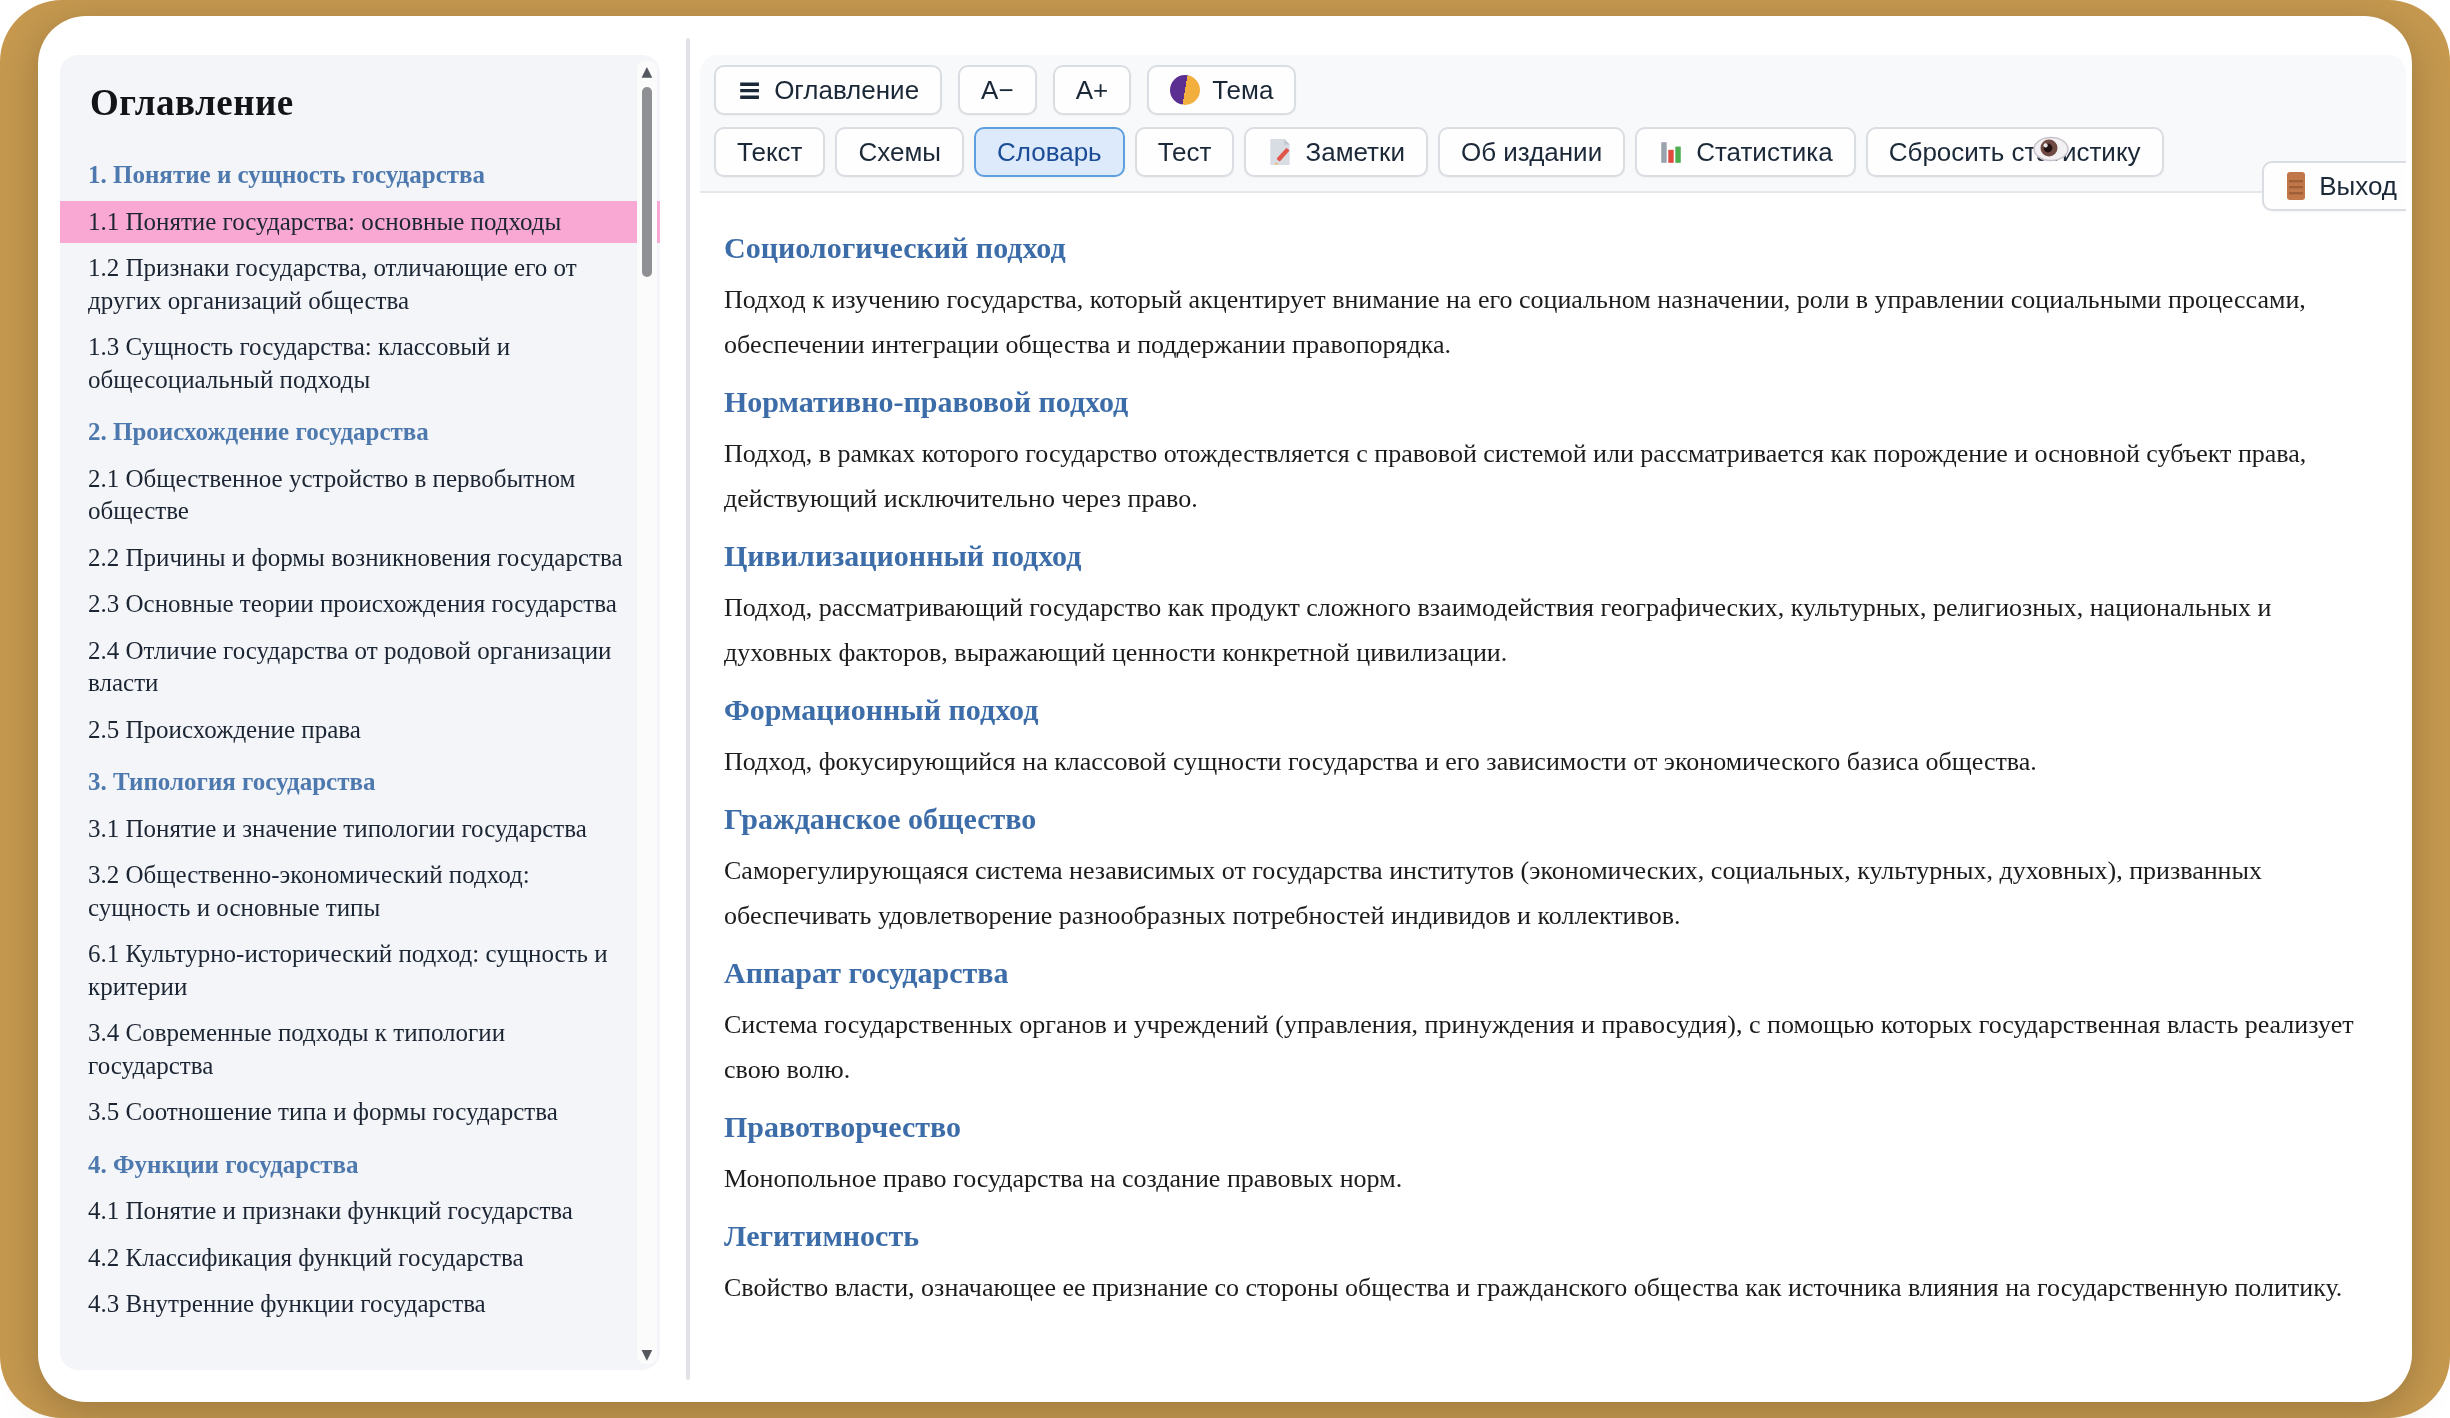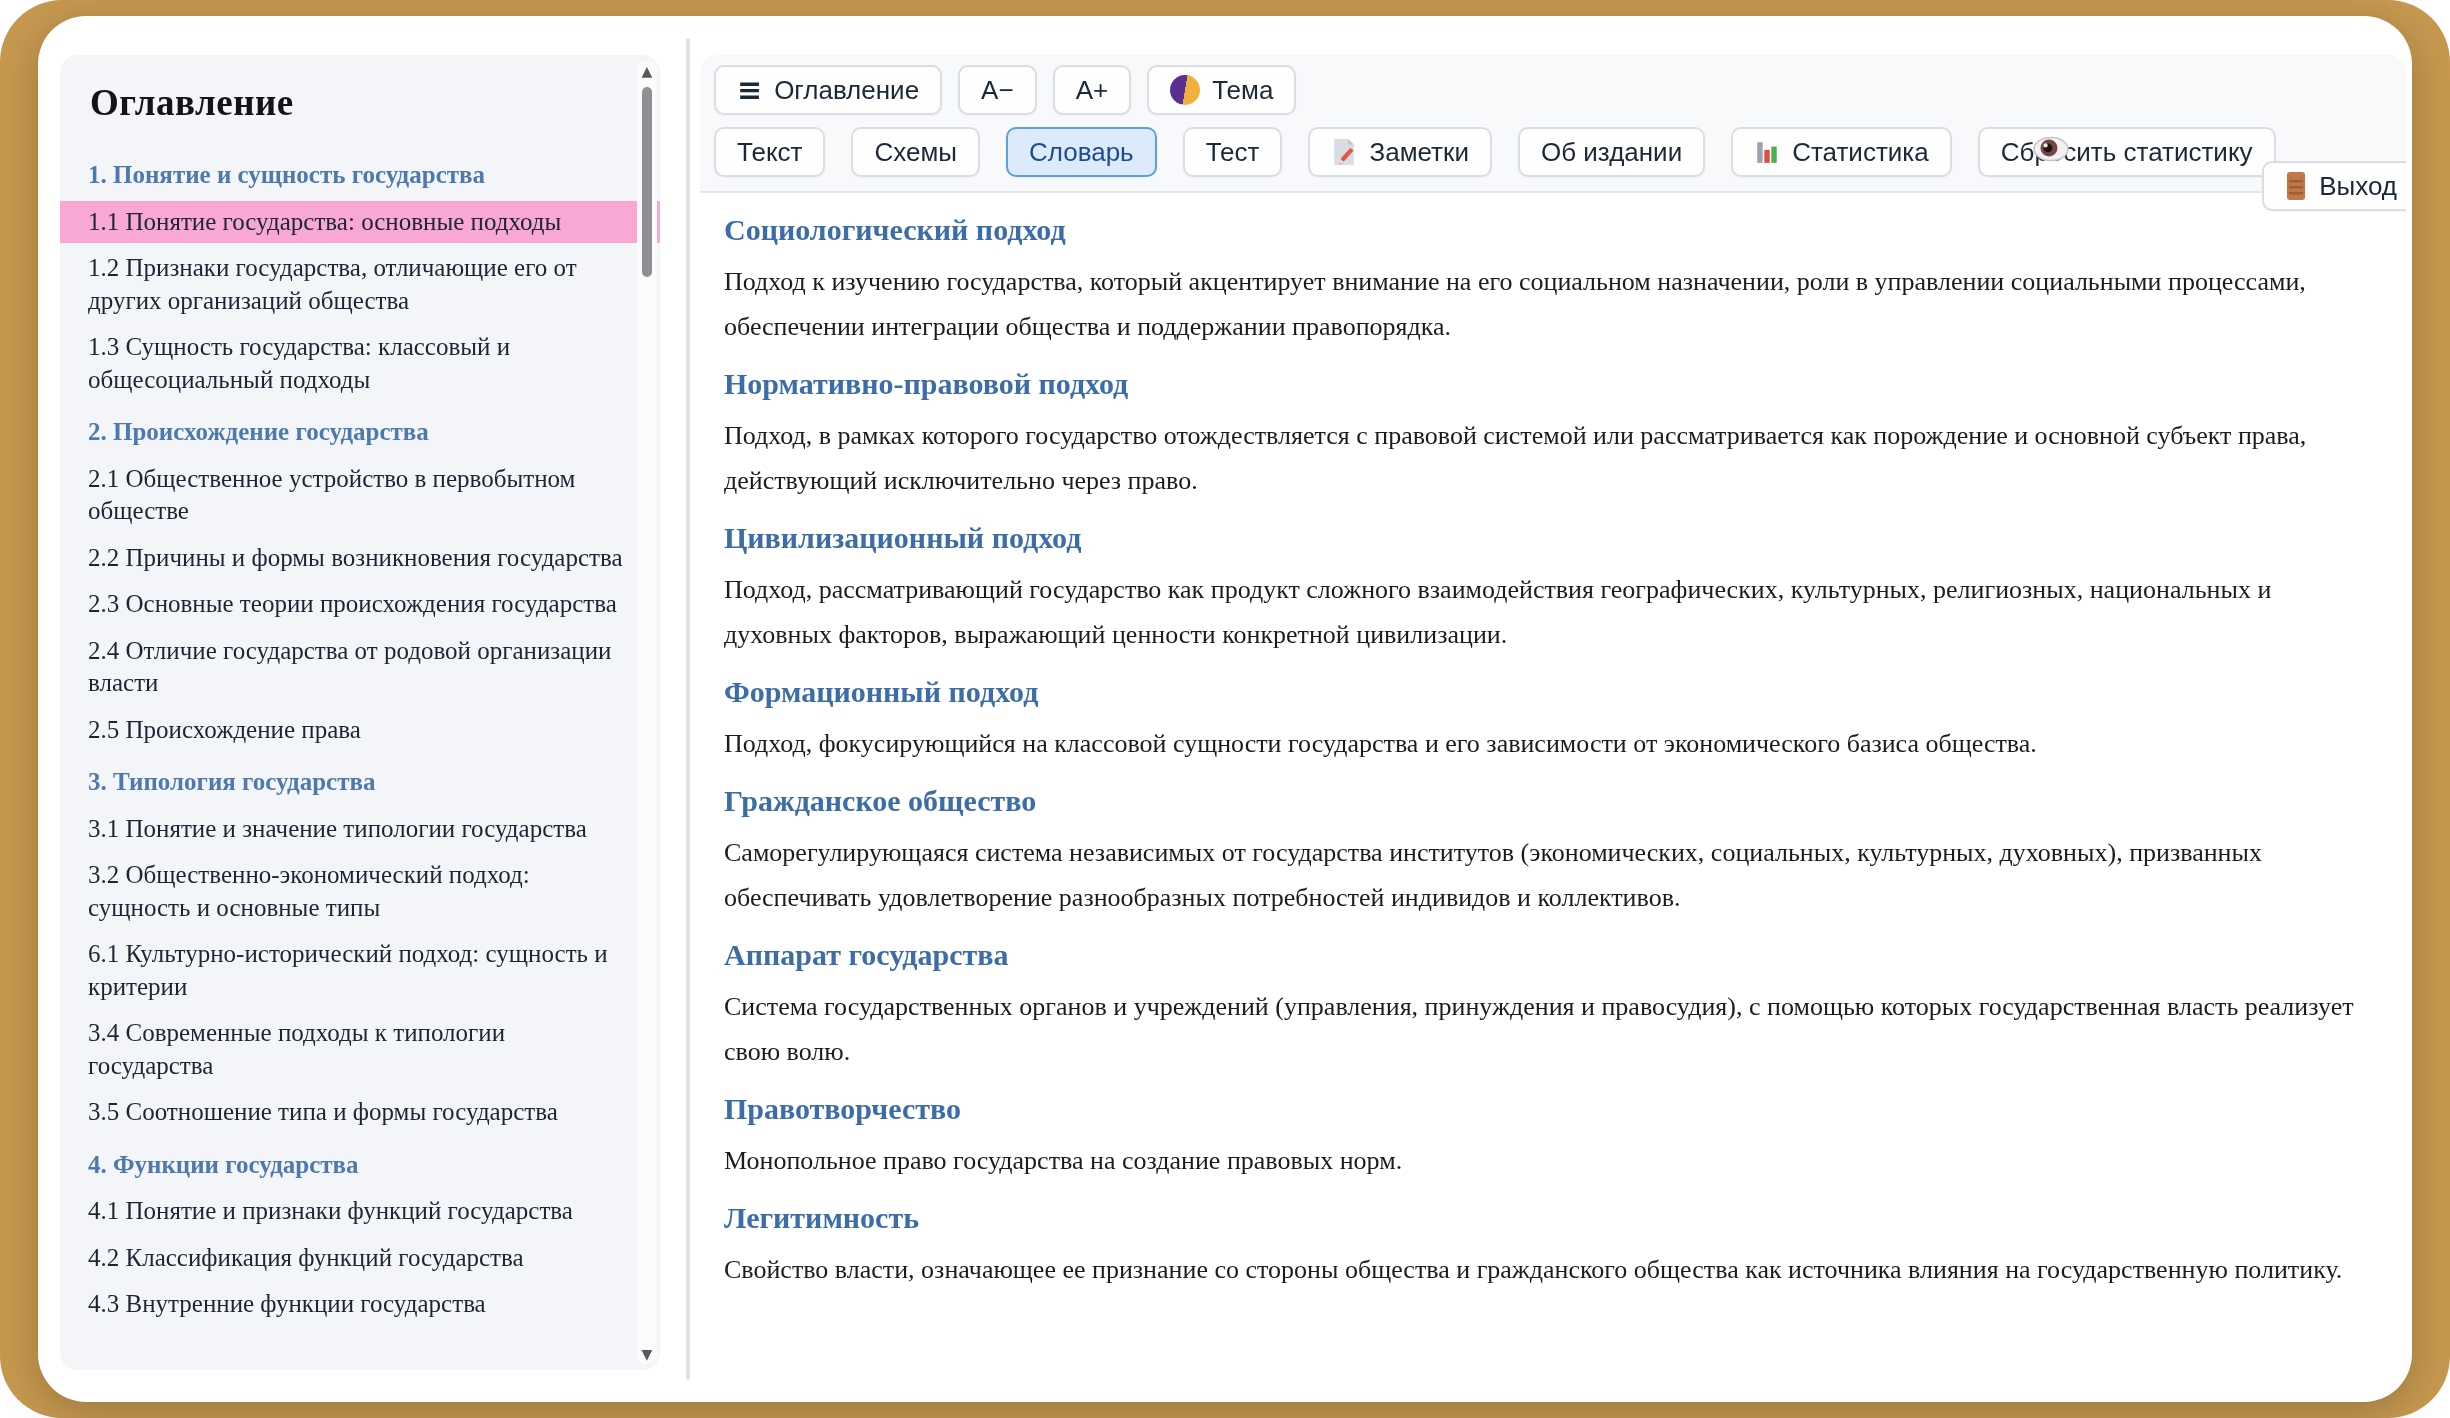--- a/index.html
+++ b/index.html
@@ -16,29 +16,29 @@
   .sb{position:absolute;top:6px;right:3px;bottom:6px;width:20px;background:#FBFBFC;border-radius:8px;}
   .sb .arr{position:absolute;left:0;width:100%;text-align:center;font-size:14px;color:#55595F;font-family:"DejaVu Sans",sans-serif;}
   .sb .arr.up{top:2px;} .sb .arr.down{bottom:2px;}
   .sb .thumb{position:absolute;left:5px;top:26px;width:10px;height:190px;background:#8E9094;border-radius:6px;}
   
   .splitter{position:absolute;left:648px;top:22px;bottom:22px;width:4px;background:#E0E2E6;border-radius:2px;}
   
   .main{position:absolute;left:662px;top:39px;right:6px;bottom:32px;background:#ffffff;border-radius:18px;overflow:hidden;}
   .toolbar-area{position:relative;background:#F8F9FA;border-bottom:2px solid #E5E7EA;padding:10px 14px 14px 14px;}
   .trow{display:flex;gap:16px;}
-  .trow.second{margin-top:12px;gap:26px;}
+  .trow.second{margin-top:12px;gap:10px;}
   .btn{display:inline-flex;align-items:center;gap:12px;height:50px;padding:0 21px;background:#FEFEFE;border:2px solid #DADDE2;border-radius:10px;font-size:26px;color:#1B2838;box-shadow:0 1px 2px rgba(0,0,0,.04);cursor:pointer;white-space:nowrap;box-sizing:border-box;}
   .btn.active{background:#DCEAFB;border-color:#5E9FE0;color:#1D4C96;font-weight:400;}
   .glyph-burger{font-size:30px;font-weight:700;line-height:1;font-family:"DejaVu Sans",sans-serif;}
   .theme-circle{width:30px;height:30px;border-radius:50%;background:linear-gradient(100deg,#5B2E91 0 50%,#F2AF3E 50% 100%);display:inline-block;}
   .eye-wrap{position:absolute;top:80px;right:336px;line-height:0;}
   .exit-btn{position:absolute;top:72px;right:-14px;margin-top:34px;}
   
-  .content{padding:16px 42px 30px 24px;background:#ffffff;}
+  .content{padding:34px 42px 30px 24px;background:#ffffff;}
   .entry .term{font-size:30px;font-weight:700;color:#3D6DA8;margin:18px 0 12px 0;}
   .entry:first-child .term{margin-top:4px;}
   .entry .definition{font-size:26px;line-height:45px;color:#1C1C1E;margin:0 0 6px 0;}
   svg{display:block;}
 </style>
 </head>
 <body>
 
 <div class="frame">
   <div class="window">

